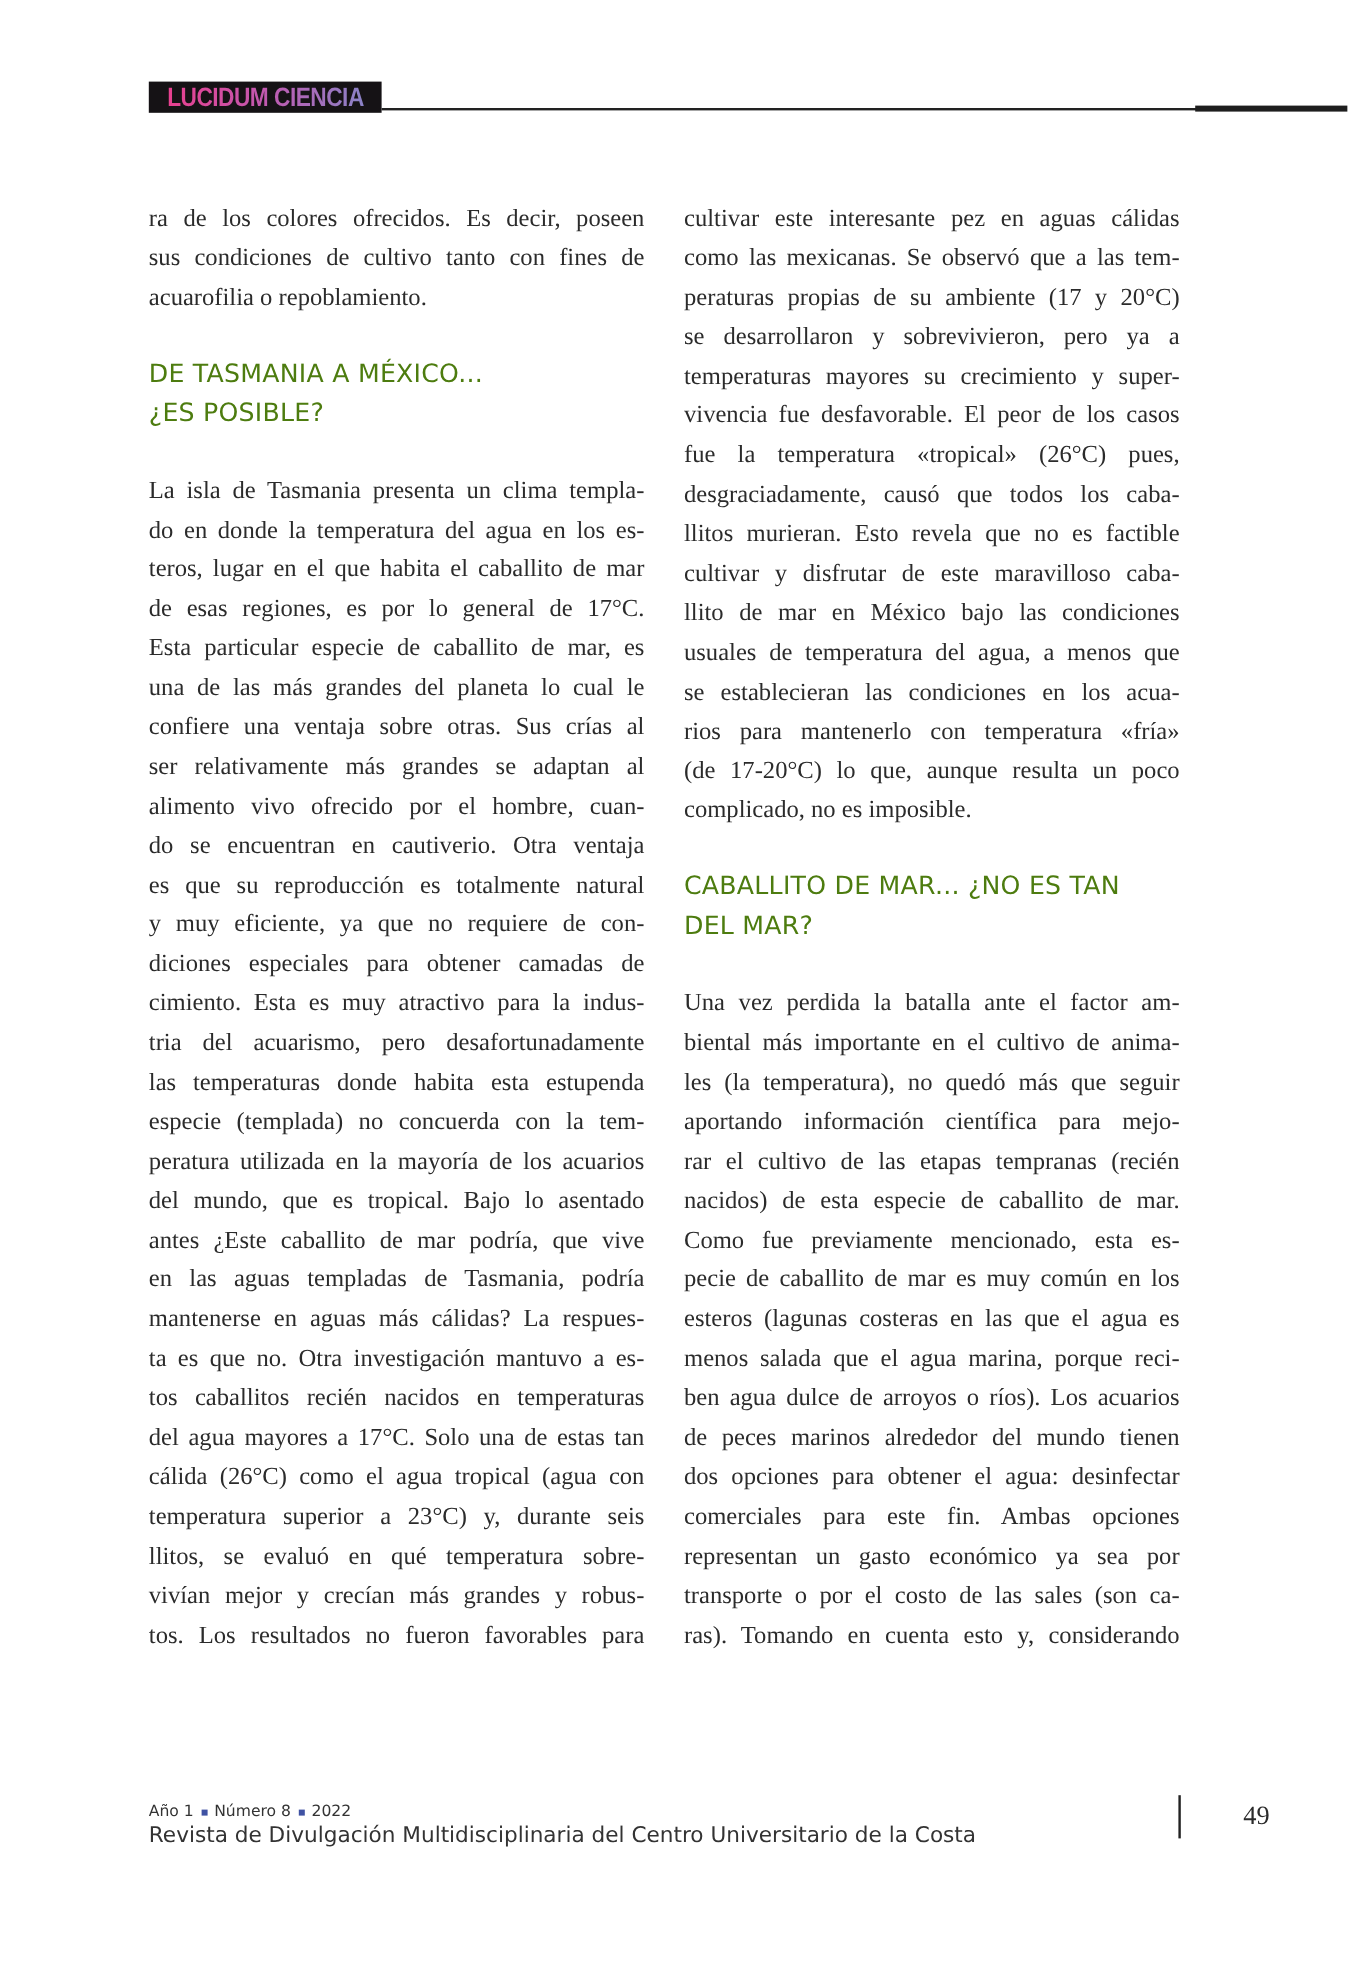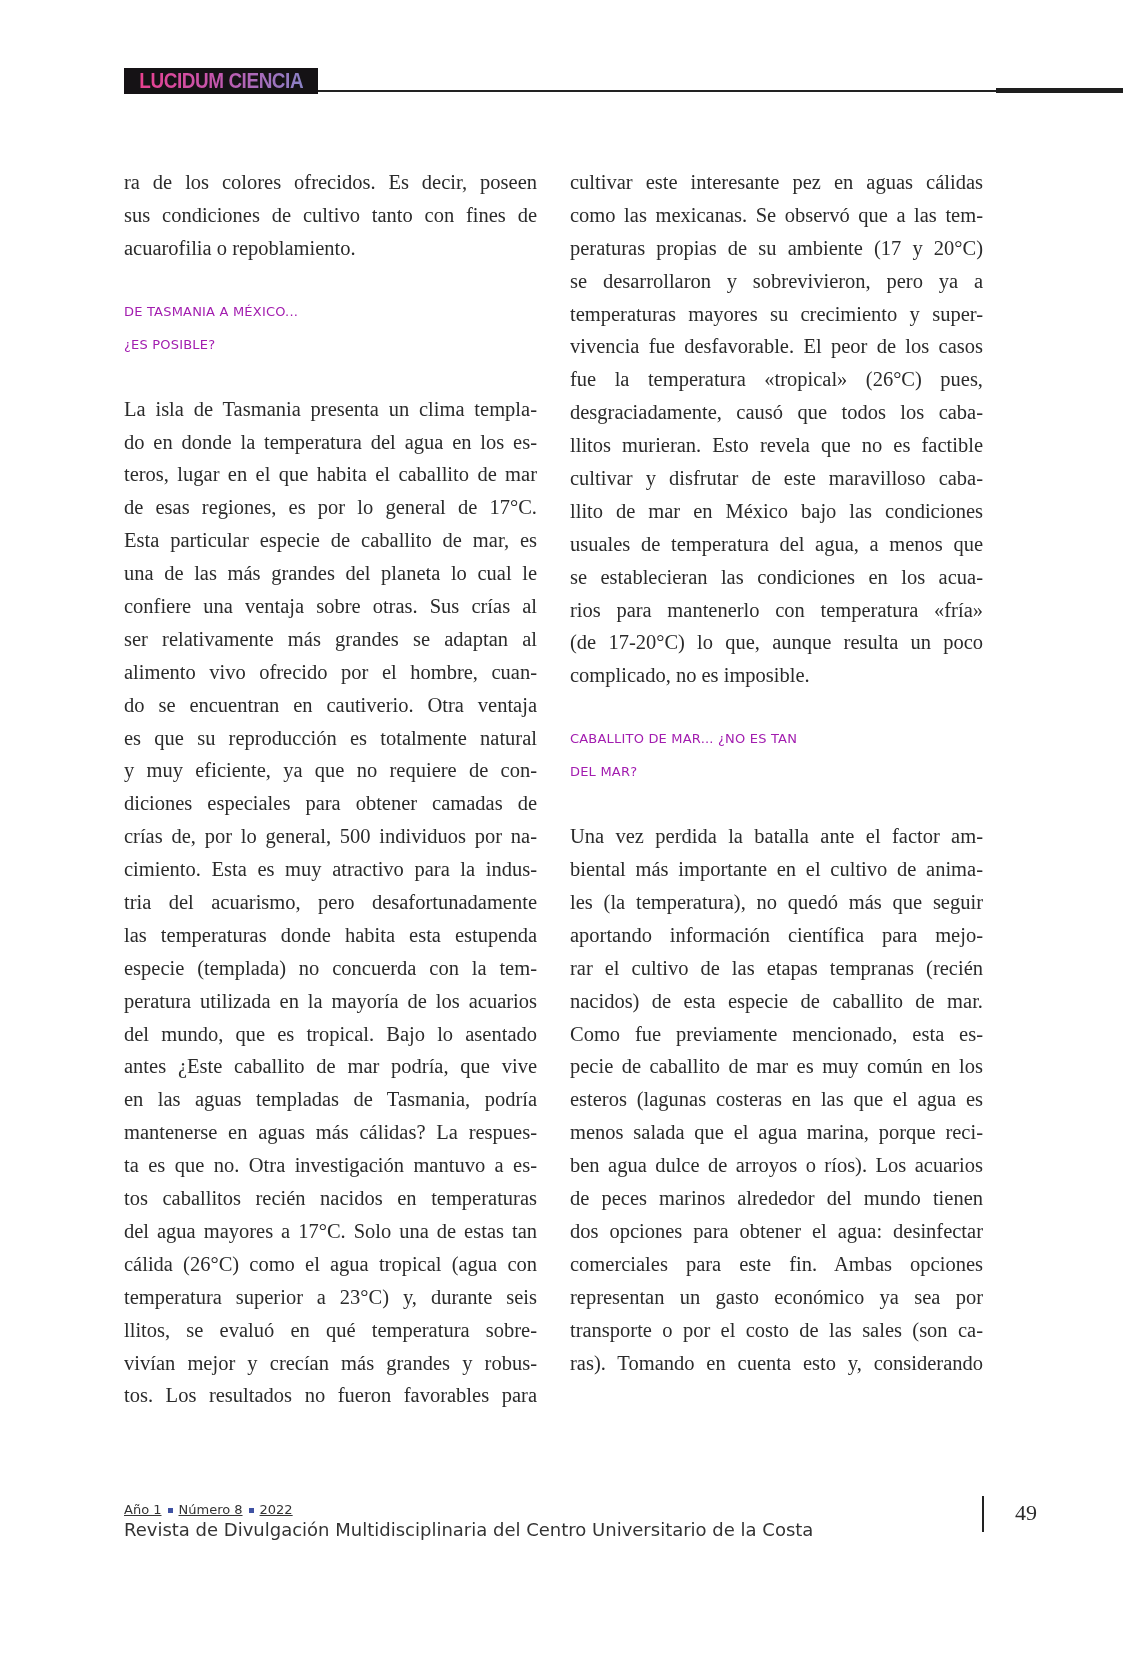--- a/index.html
+++ b/index.html
@@ -23,32 +23,32 @@
     .col-right { left: 570px; }
 
     .line {
       font-family: "Liberation Serif", "DejaVu Serif", serif; font-size: 20.5px; color: #2b2b2b;
       height: 32.9px; line-height: 32.9px; text-align: justify; text-align-last: justify;
       white-space: nowrap; overflow: visible;
     }
     .line.last { text-align-last: left; }
 
     .heading {
-      font-family: "DejaVu Sans", sans-serif; font-size: 13px; color: #a21caf;
+      font-family: "DejaVu Sans", sans-serif; font-size: 21px; color: #4d7c0f;
       line-height: 33px; letter-spacing: 0.2px;
     }
     .gap-before-heading { height: 30px; }
     .gap-after-heading { height: 32px; }
 
     .footer { position: absolute; left: 124px; top: 1500px; font-family: "DejaVu Sans", sans-serif; color: #333; }
-    .footer-issue { font-size: 13px; line-height: 20px; display: flex; align-items: center; text-decoration: underline; }
+    .footer-issue { font-size: 13px; line-height: 20px; display: flex; align-items: center; }
     .footer-issue .sep { display: inline-block; width: 5px; height: 5px; background: #3f52a3; margin: 0 6px; }
     .footer-journal { font-size: 18px; line-height: 20px; }
     .page-divider { position: absolute; left: 982px; top: 1496px; width: 2px; height: 36px; background: #222; }
-    .page-number { position: absolute; left: 1015px; top: 1500px; font-family: "Liberation Serif", serif; font-size: 22px; color: #2b2b2b; line-height: 26px; }
+    .page-number { position: absolute; left: 1036px; top: 1500px; font-family: "Liberation Serif", serif; font-size: 22px; color: #2b2b2b; line-height: 26px; }
   </style>
 </head>
 <body>
 
 <div class="header-box">
   <span class="header-title">LUCIDUM CIENCIA</span>
 </div>
 <div class="header-rule"></div>
 <div class="header-rule-thick"></div>
 
@@ -71,21 +71,20 @@
       <div class="line">de esas regiones, es por lo general de 17°C.</div>
       <div class="line">Esta particular especie de caballito de mar, es</div>
       <div class="line">una de las más grandes del planeta lo cual le</div>
       <div class="line">confiere una ventaja sobre otras. Sus crías al</div>
       <div class="line">ser relativamente más grandes se adaptan al</div>
       <div class="line">alimento vivo ofrecido por el hombre, cuan-</div>
       <div class="line">do se encuentran en cautiverio. Otra ventaja</div>
       <div class="line">es que su reproducción es totalmente natural</div>
       <div class="line">y muy eficiente, ya que no requiere de con-</div>
       <div class="line">diciones especiales para obtener camadas de</div>
-      <div class="line">crías de, por lo general, 500 individuos por na-</div>
       <div class="line">cimiento. Esta es muy atractivo para la indus-</div>
       <div class="line">tria del acuarismo, pero desafortunadamente</div>
       <div class="line">las temperaturas donde habita esta estupenda</div>
       <div class="line">especie (templada) no concuerda con la tem-</div>
       <div class="line">peratura utilizada en la mayoría de los acuarios</div>
       <div class="line">del mundo, que es tropical. Bajo lo asentado</div>
       <div class="line">antes ¿Este caballito de mar podría, que vive</div>
       <div class="line">en las aguas templadas de Tasmania, podría</div>
       <div class="line">mantenerse en aguas más cálidas? La respues-</div>
       <div class="line">ta es que no. Otra investigación mantuvo a es-</div>

